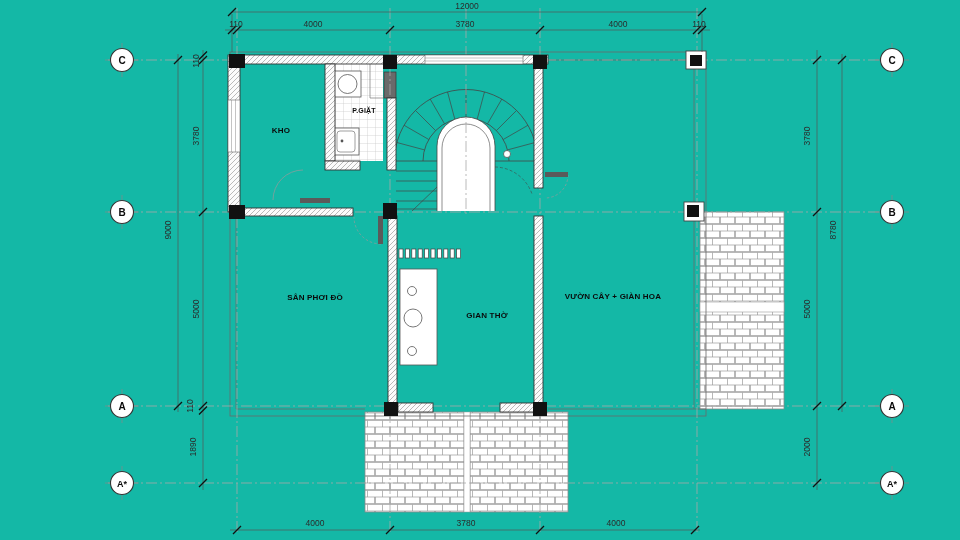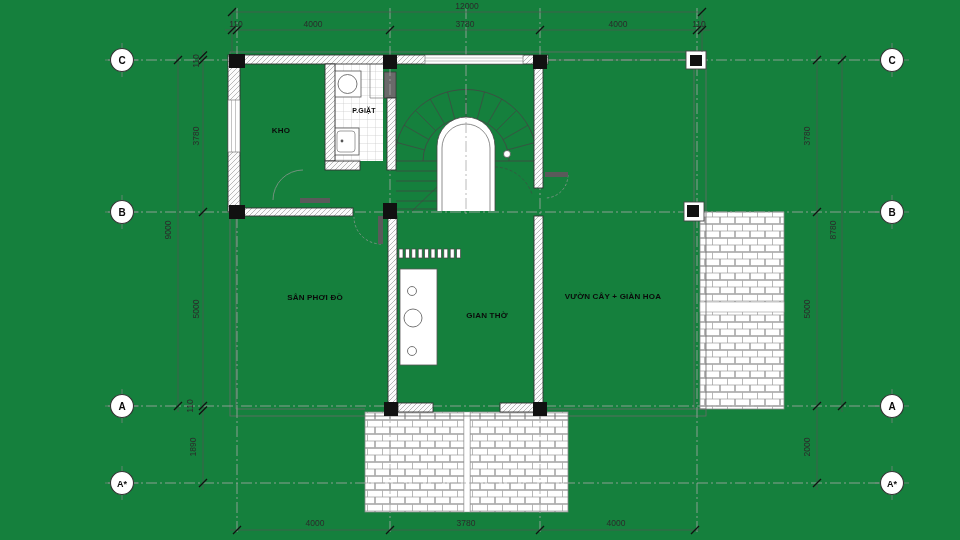--- a/index.html
+++ b/index.html
@@ -1,16 +1,16 @@
 <!DOCTYPE html>
 <html><head>
 <meta charset="utf-8">
 <style>
   html,body{margin:0;padding:0;background:#ffffff;}
-  .canvas{position:relative;width:960px;height:540px;background:#15803d;overflow:hidden;
+  .canvas{position:relative;width:960px;height:540px;background:#14b8a6;overflow:hidden;
           font-family:"Liberation Sans",sans-serif;}
   svg{display:block;}
   text{font-family:"Liberation Sans",sans-serif;fill:#1c1c1c;}
   .dim{font-size:8.5px;fill:#2b2b2b;}
   .room{font-size:8px;font-weight:bold;fill:#0a0a0a;letter-spacing:.2px;}
   .bub{font-size:10px;font-weight:bold;fill:#0a0a0a;}
   .bubsmall{font-size:9px;font-weight:bold;fill:#0a0a0a;}
 </style>
 </head>
 <body>

